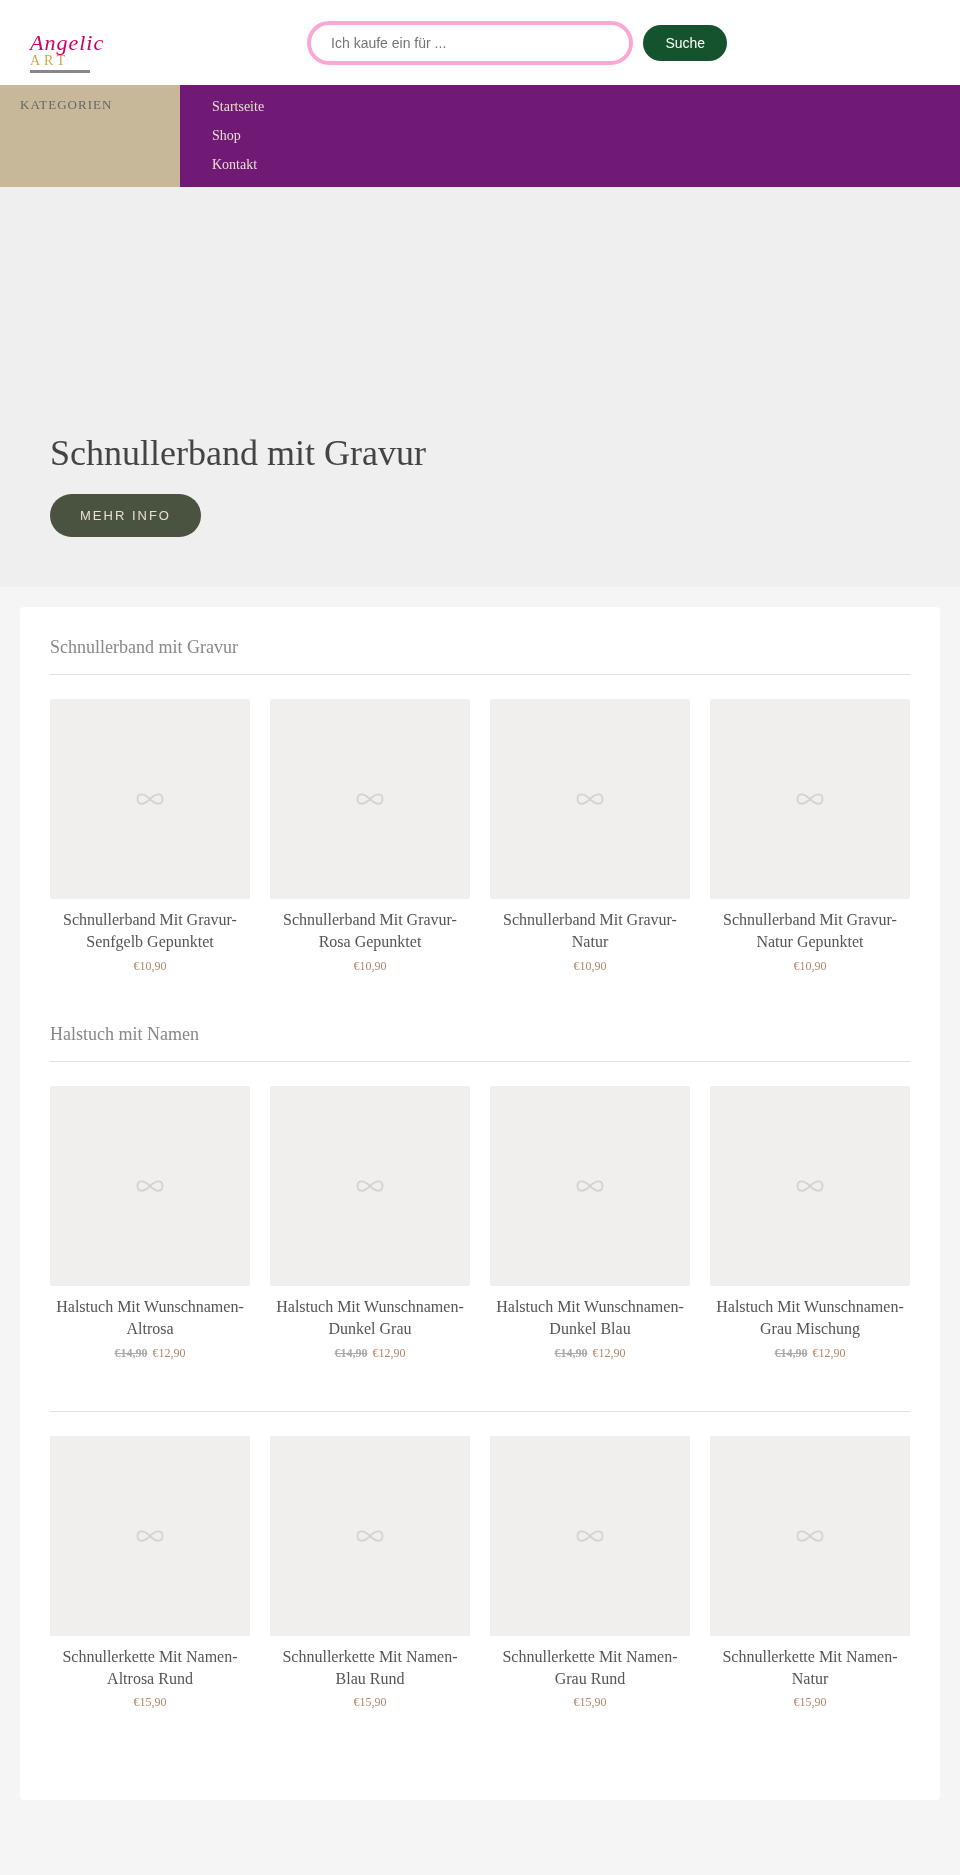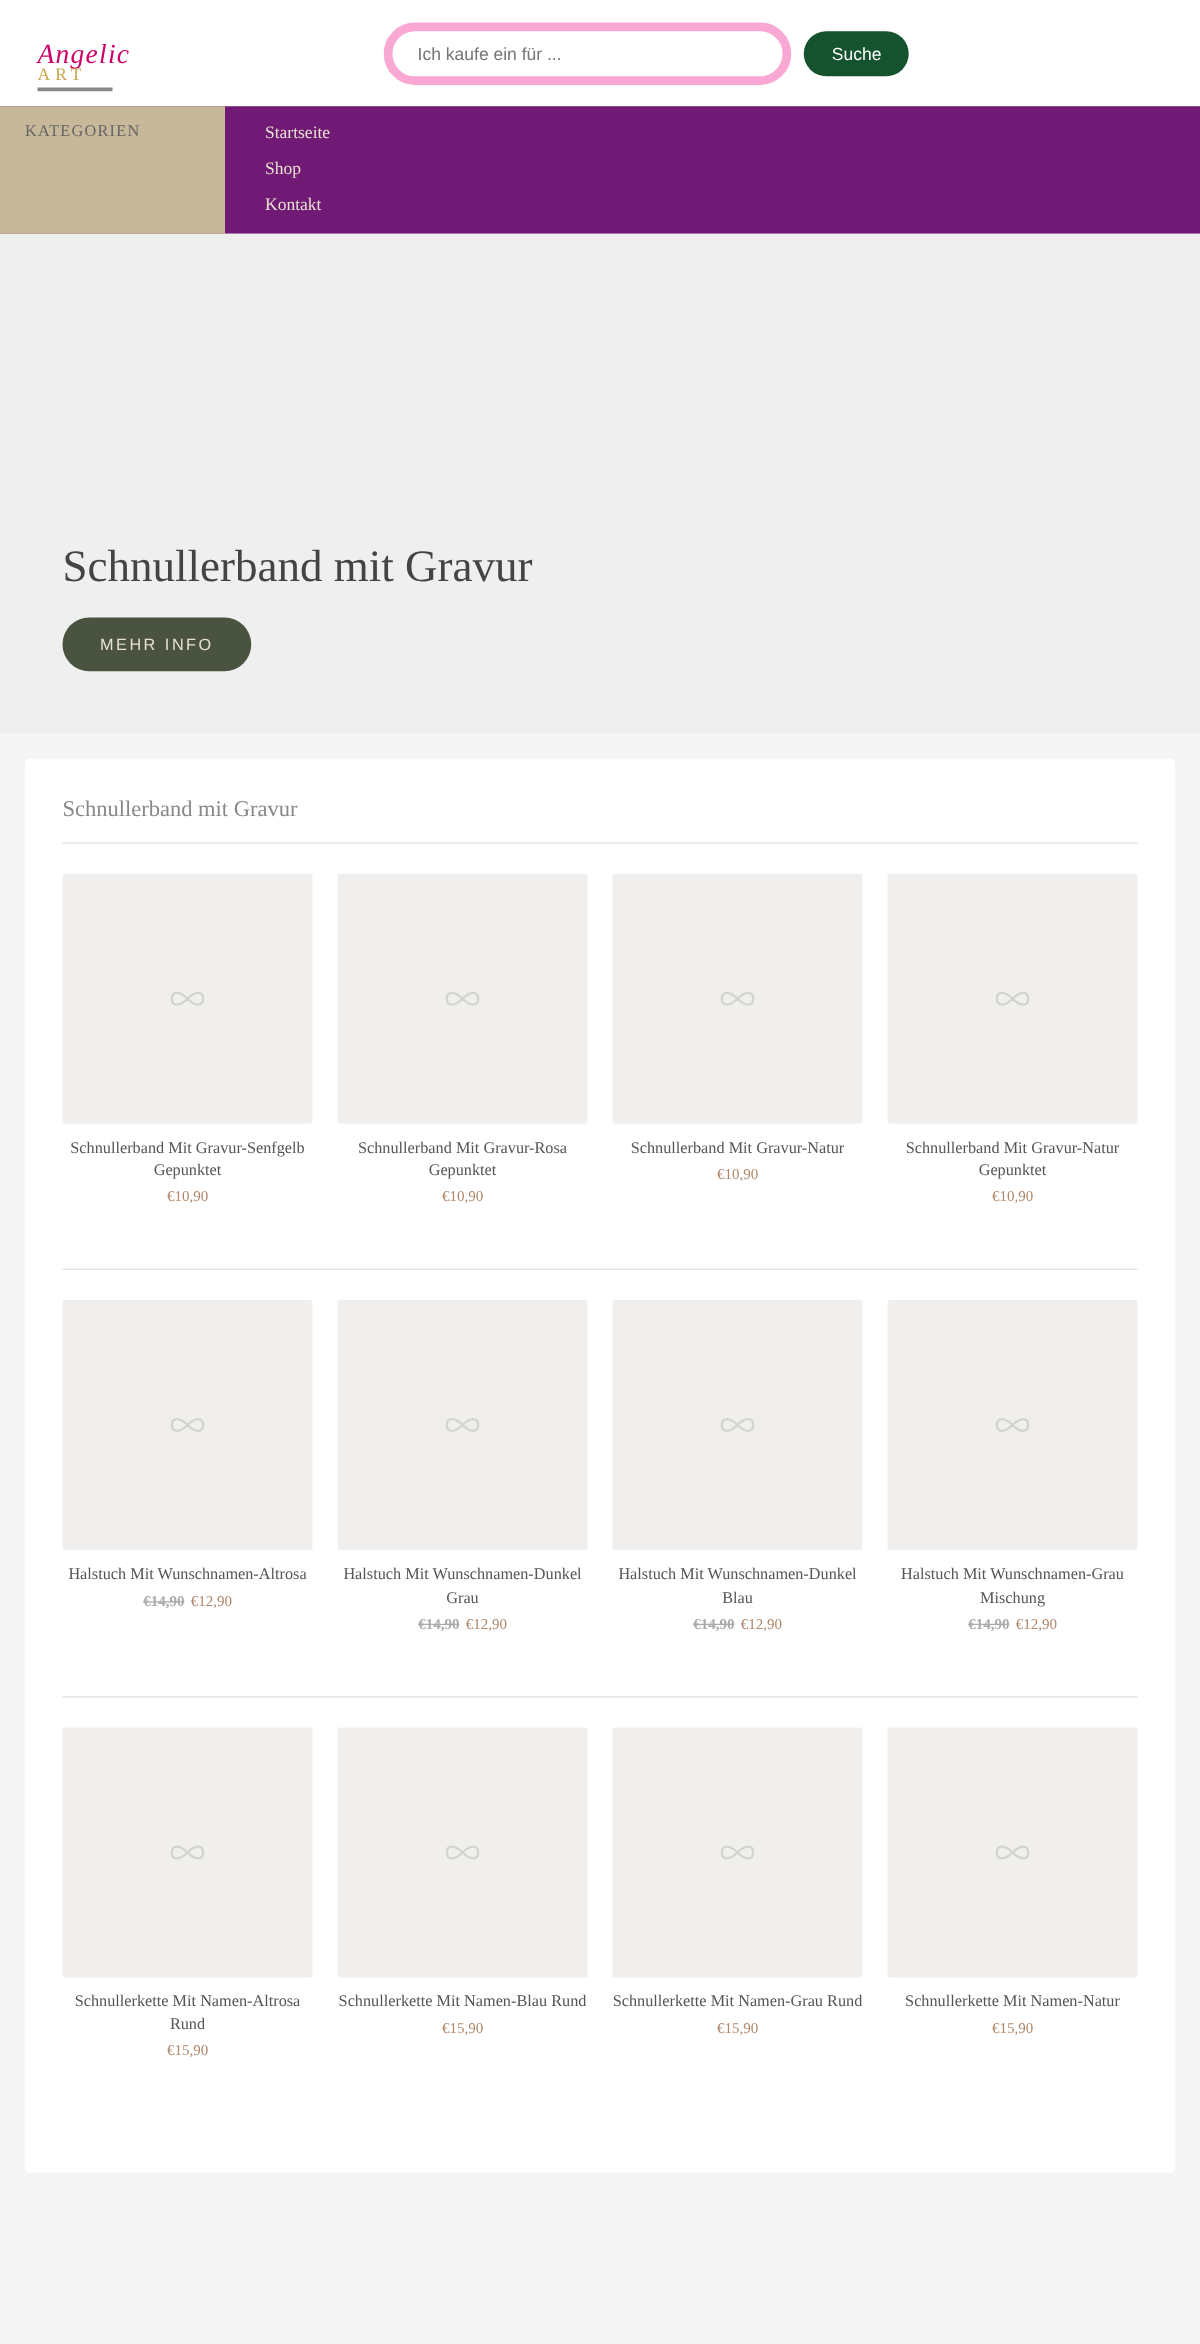--- a/index.html
+++ b/index.html
@@ -43,21 +43,21 @@
     .search-area {
       display: flex;
       align-items: center;
       gap: 10px;
       flex: 1;
       max-width: 420px;
       margin: 0 auto;
     }
     .search-input {
       flex: 1;
-      border: 7px solid #f9a8d4;
+      border: 4px solid #f9a8d4;
       border-radius: 30px;
       padding: 10px 20px;
       font-size: 14px;
       outline: none;
       color: #999;
       background: #fff;
     }
     .search-btn {
       background: #14532d;
       color: #fff;
@@ -168,21 +168,21 @@
       justify-content: center;
       border-radius: 2px;
       margin-bottom: 10px;
     }
     .product-image svg {
       opacity: 0.4;
       width: 50px;
       height: 30px;
     }
     .product-name {
-      font-size: 13px;
+      font-size: 16px;
       color: #555;
       text-align: center;
       margin-bottom: 5px;
       font-family: Georgia, serif;
       line-height: 1.4;
     }
     .product-price {
       font-size: 12px;
       color: #b0876a;
       text-align: left;
@@ -265,20 +265,21 @@
             <svg viewBox="0 0 80 40" fill="none" stroke="#aaa" stroke-width="3">
   <path d="M20,20 C20,10 30,10 40,20 C50,30 60,30 60,20 C60,10 50,10 40,20 C30,30 20,30 20,20 Z"></path>
 </svg>
           </div>
           <div class="product-name">Schnullerband Mit Gravur-Natur Gepunktet</div>
           <div class="product-price">€10,90</div>
         </div>
       </div>
     </div>
     <div class="section">
+      <h2 class="section-title">Halstuch mit Namen</h2>
       <hr class="section-divider">
       <div class="product-grid">
         <div class="product-card">
           <div class="product-image">
             <svg viewBox="0 0 80 40" fill="none" stroke="#aaa" stroke-width="3">
   <path d="M20,20 C20,10 30,10 40,20 C50,30 60,30 60,20 C60,10 50,10 40,20 C30,30 20,30 20,20 Z"></path>
 </svg>
           </div>
           <div class="product-name">Halstuch Mit Wunschnamen-Altrosa</div>
           <div class="product-price"><span class="old-price">€14,90</span><span class="new-price">€12,90</span></div>

